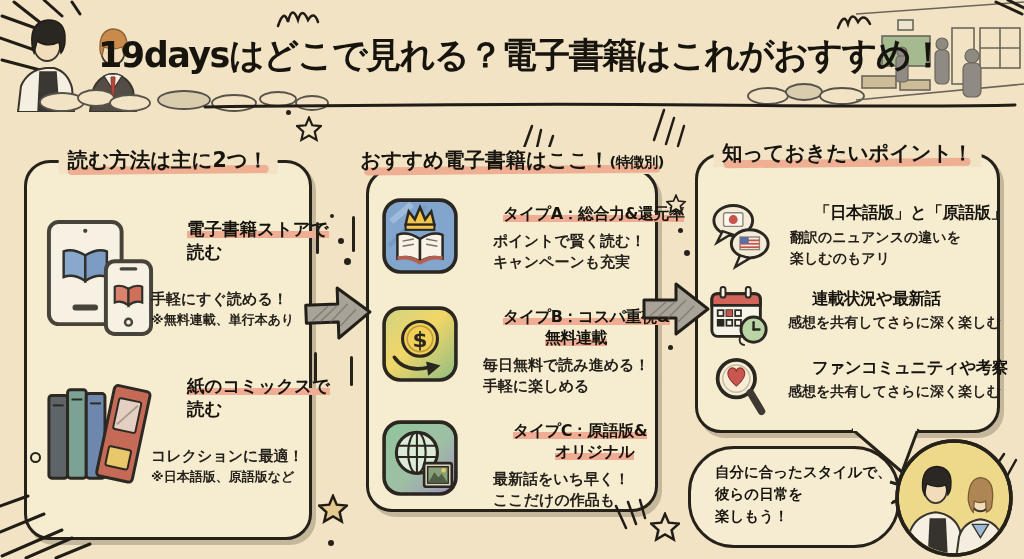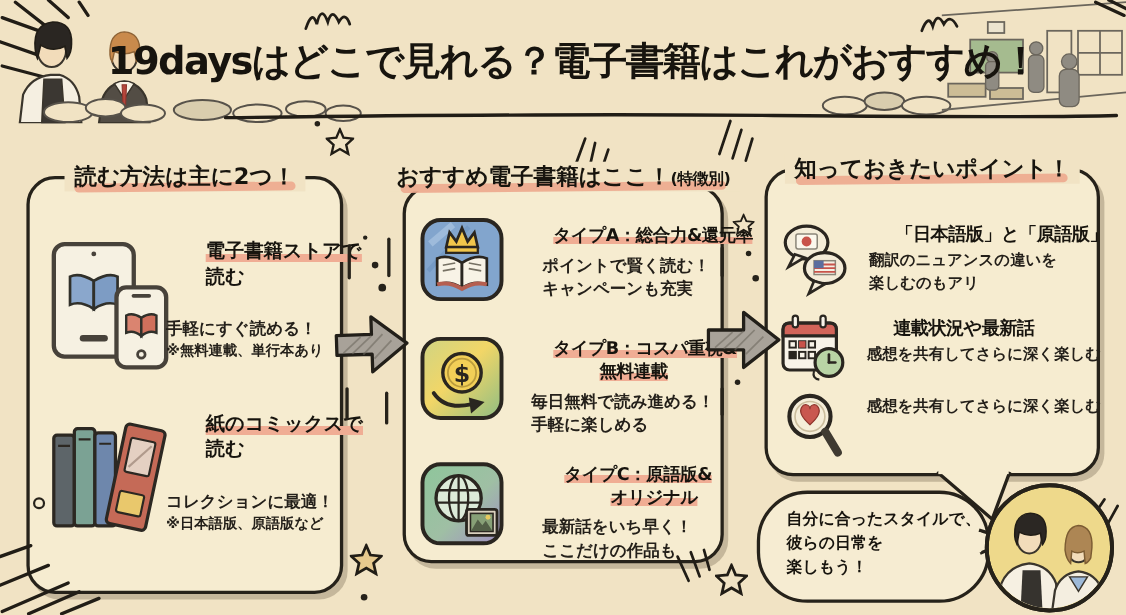--- a/index.html
+++ b/index.html
@@ -334,20 +334,21 @@
       <div class="t-sub rp-sub" style="margin-top:3px;">感想を共有してさらに深く楽しむ</div>
     </div>
 
     <svg class="abs" style="left:14px;top:198px;" width="58" height="66" viewBox="0 0 62 70">
       <circle cx="26" cy="26" r="20" fill="#f5edd8" stroke="#2a2620" stroke-width="4"></circle>
       <circle cx="26" cy="26" r="14.5" fill="none" stroke="#cbbd9d" stroke-width="1.6"></circle>
       <path d="M26,34 C19,28 15,22 18,17 C20,13 26,14 26,19 C26,14 32,13 34,17 C37,22 33,28 26,34 Z" fill="#c9574f" stroke="#8e352d" stroke-width="1.2"></path>
       <line x1="41" y1="41" x2="53" y2="61" stroke="#3f3a31" stroke-width="8" stroke-linecap="round"></line>
     </svg>
     <div class="abs" style="left:78px;top:201px;width:220px;">
+      <div class="t-title rp-title">ファンコミュニティや考察</div>
       <div class="t-sub rp-sub" style="margin-top:3px;">感想を共有してさらに深く楽しむ</div>
     </div>
   </div>
 
   <svg class="abs" style="left:842px;top:428px;z-index:6;" width="84" height="48">
     <path d="M10,1 L60,44 L76,1" fill="#f6ecd0" stroke="#26221a" stroke-width="3" stroke-linejoin="round"></path>
     <rect x="11" y="0" width="64" height="3" fill="#f6ecd0"></rect>
   </svg>
 
   <svg class="abs" style="left:304px;top:280px;z-index:5;transform:rotate(-2deg);" width="70" height="66" viewBox="0 0 70 66">

